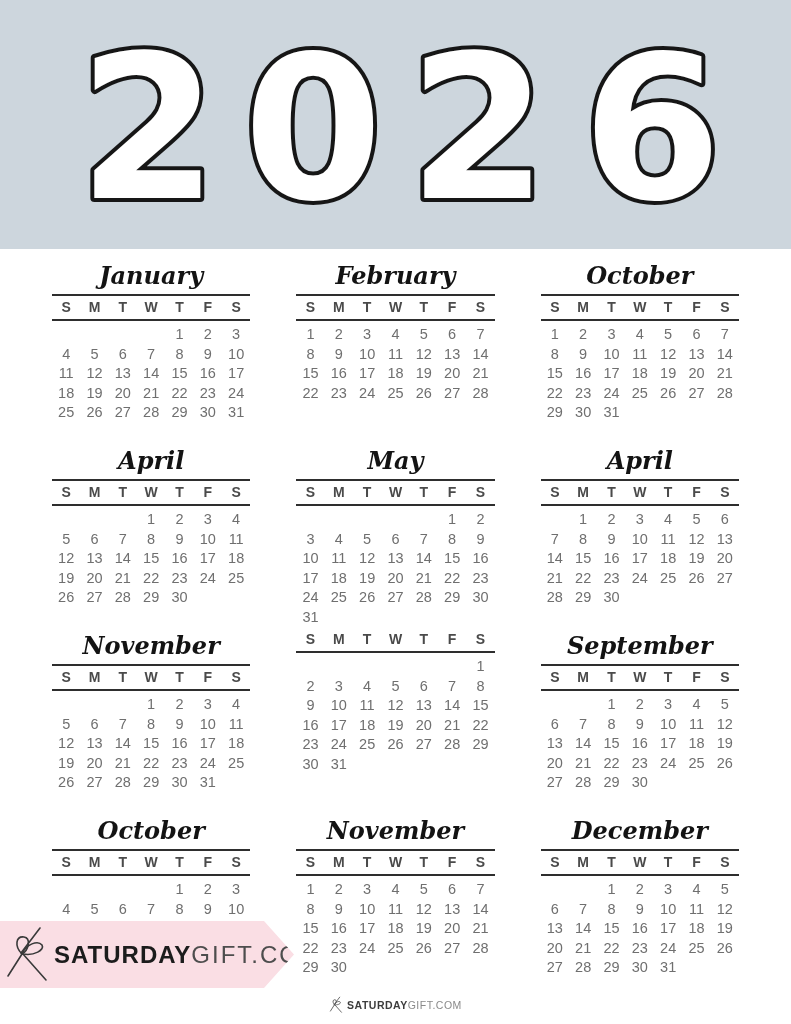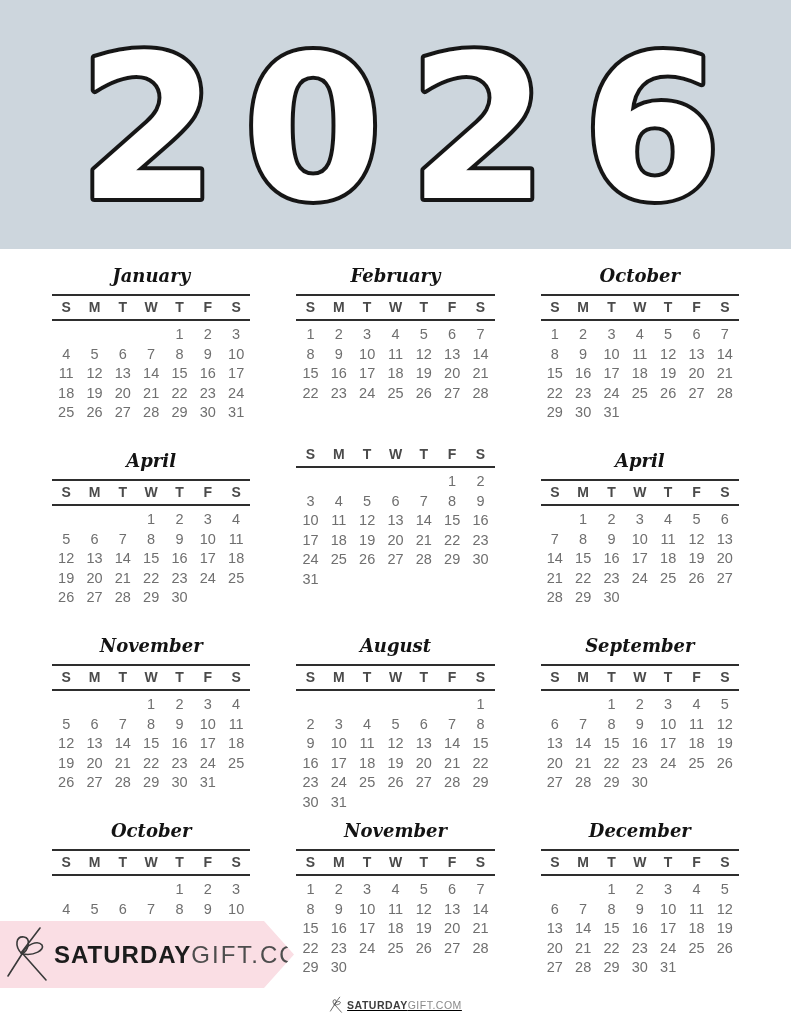--- a/index.html
+++ b/index.html
@@ -20,21 +20,21 @@
   }
   
   .months-grid{
     position:absolute;top:258px;left:0;width:791px;box-sizing:border-box;
     padding:0 52px;display:grid;grid-template-columns:repeat(3,1fr);
     column-gap:46px;grid-auto-rows:185px;
   }
   .month{overflow:visible;}
   .month-title{
     font-family:"DejaVu Serif",serif;font-style:italic;font-weight:bold;
-    font-size:18px;line-height:36px;height:36px;text-align:center;color:#131313;
+    font-size:24px;line-height:36px;height:36px;text-align:center;color:#131313;
     border-bottom:2px solid #2e2e2e;
   }
   .weekrow{
     display:grid;grid-template-columns:repeat(7,1fr);
     border-bottom:2px solid #2e2e2e;padding:3px 0 4px 0;
   }
   .wd{text-align:center;font-size:14px;font-weight:bold;color:#4a4a4a;}
   .days{display:grid;grid-template-columns:repeat(7,1fr);padding-top:4px;}
   .day{
     text-align:center;font-size:14.5px;color:#6f6f6f;
@@ -47,21 +47,21 @@
     clip-path:polygon(0 0,264px 0,294px 50%,264px 100%,0 100%);
     display:flex;align-items:center;box-sizing:border-box;padding-left:6px;
   }
   .brand-ribbon .bow{flex:0 0 auto;margin-right:2px;}
   .brand-text{font-size:24px;white-space:nowrap;}
   .brand-bold{font-weight:bold;color:#1c1c1c;letter-spacing:1px;}
   .brand-rest{font-weight:normal;color:#4d4d4d;letter-spacing:2px;}
   
   .watermark{
     position:absolute;left:0;top:994px;width:791px;height:22px;
-    display:flex;justify-content:center;align-items:center;gap:3px;text-decoration:underline;
+    display:flex;justify-content:center;align-items:center;gap:3px;
   }
   .wm-text{font-size:10.5px;white-space:nowrap;}
   .wm-bold{font-weight:bold;color:#3c3c3c;letter-spacing:.5px;}
   .wm-rest{font-weight:normal;color:#8a8a8a;letter-spacing:.5px;}
 </style>
 </head>
 <body>
 
 <div class="year-banner" style="background: rgb(205, 214, 221);">
   <svg viewBox="0 0 791 249" aria-hidden="true">
@@ -256,20 +256,21 @@
         <span class="day">26</span>
         <span class="day">27</span>
         <span class="day">28</span>
         <span class="day">29</span>
         <span class="day">30</span>
         <span class="day"></span>
         <span class="day"></span>
       </div>
     </div>
     <div class="month">
+      <div class="month-title">May</div>
       <div class="weekrow">
         <span class="wd">S</span>
         <span class="wd">M</span>
         <span class="wd">T</span>
         <span class="wd">W</span>
         <span class="wd">T</span>
         <span class="wd">F</span>
         <span class="wd">S</span>
       </div>
       <div class="days">
@@ -409,21 +410,20 @@
         <span class="day">26</span>
         <span class="day">27</span>
         <span class="day">28</span>
         <span class="day">29</span>
         <span class="day">30</span>
         <span class="day">31</span>
         <span class="day"></span>
       </div>
     </div>
     <div class="month">
-      <div class="month-title">August</div>
       <div class="weekrow">
         <span class="wd">S</span>
         <span class="wd">M</span>
         <span class="wd">T</span>
         <span class="wd">W</span>
         <span class="wd">T</span>
         <span class="wd">F</span>
         <span class="wd">S</span>
       </div>
       <div class="days">

